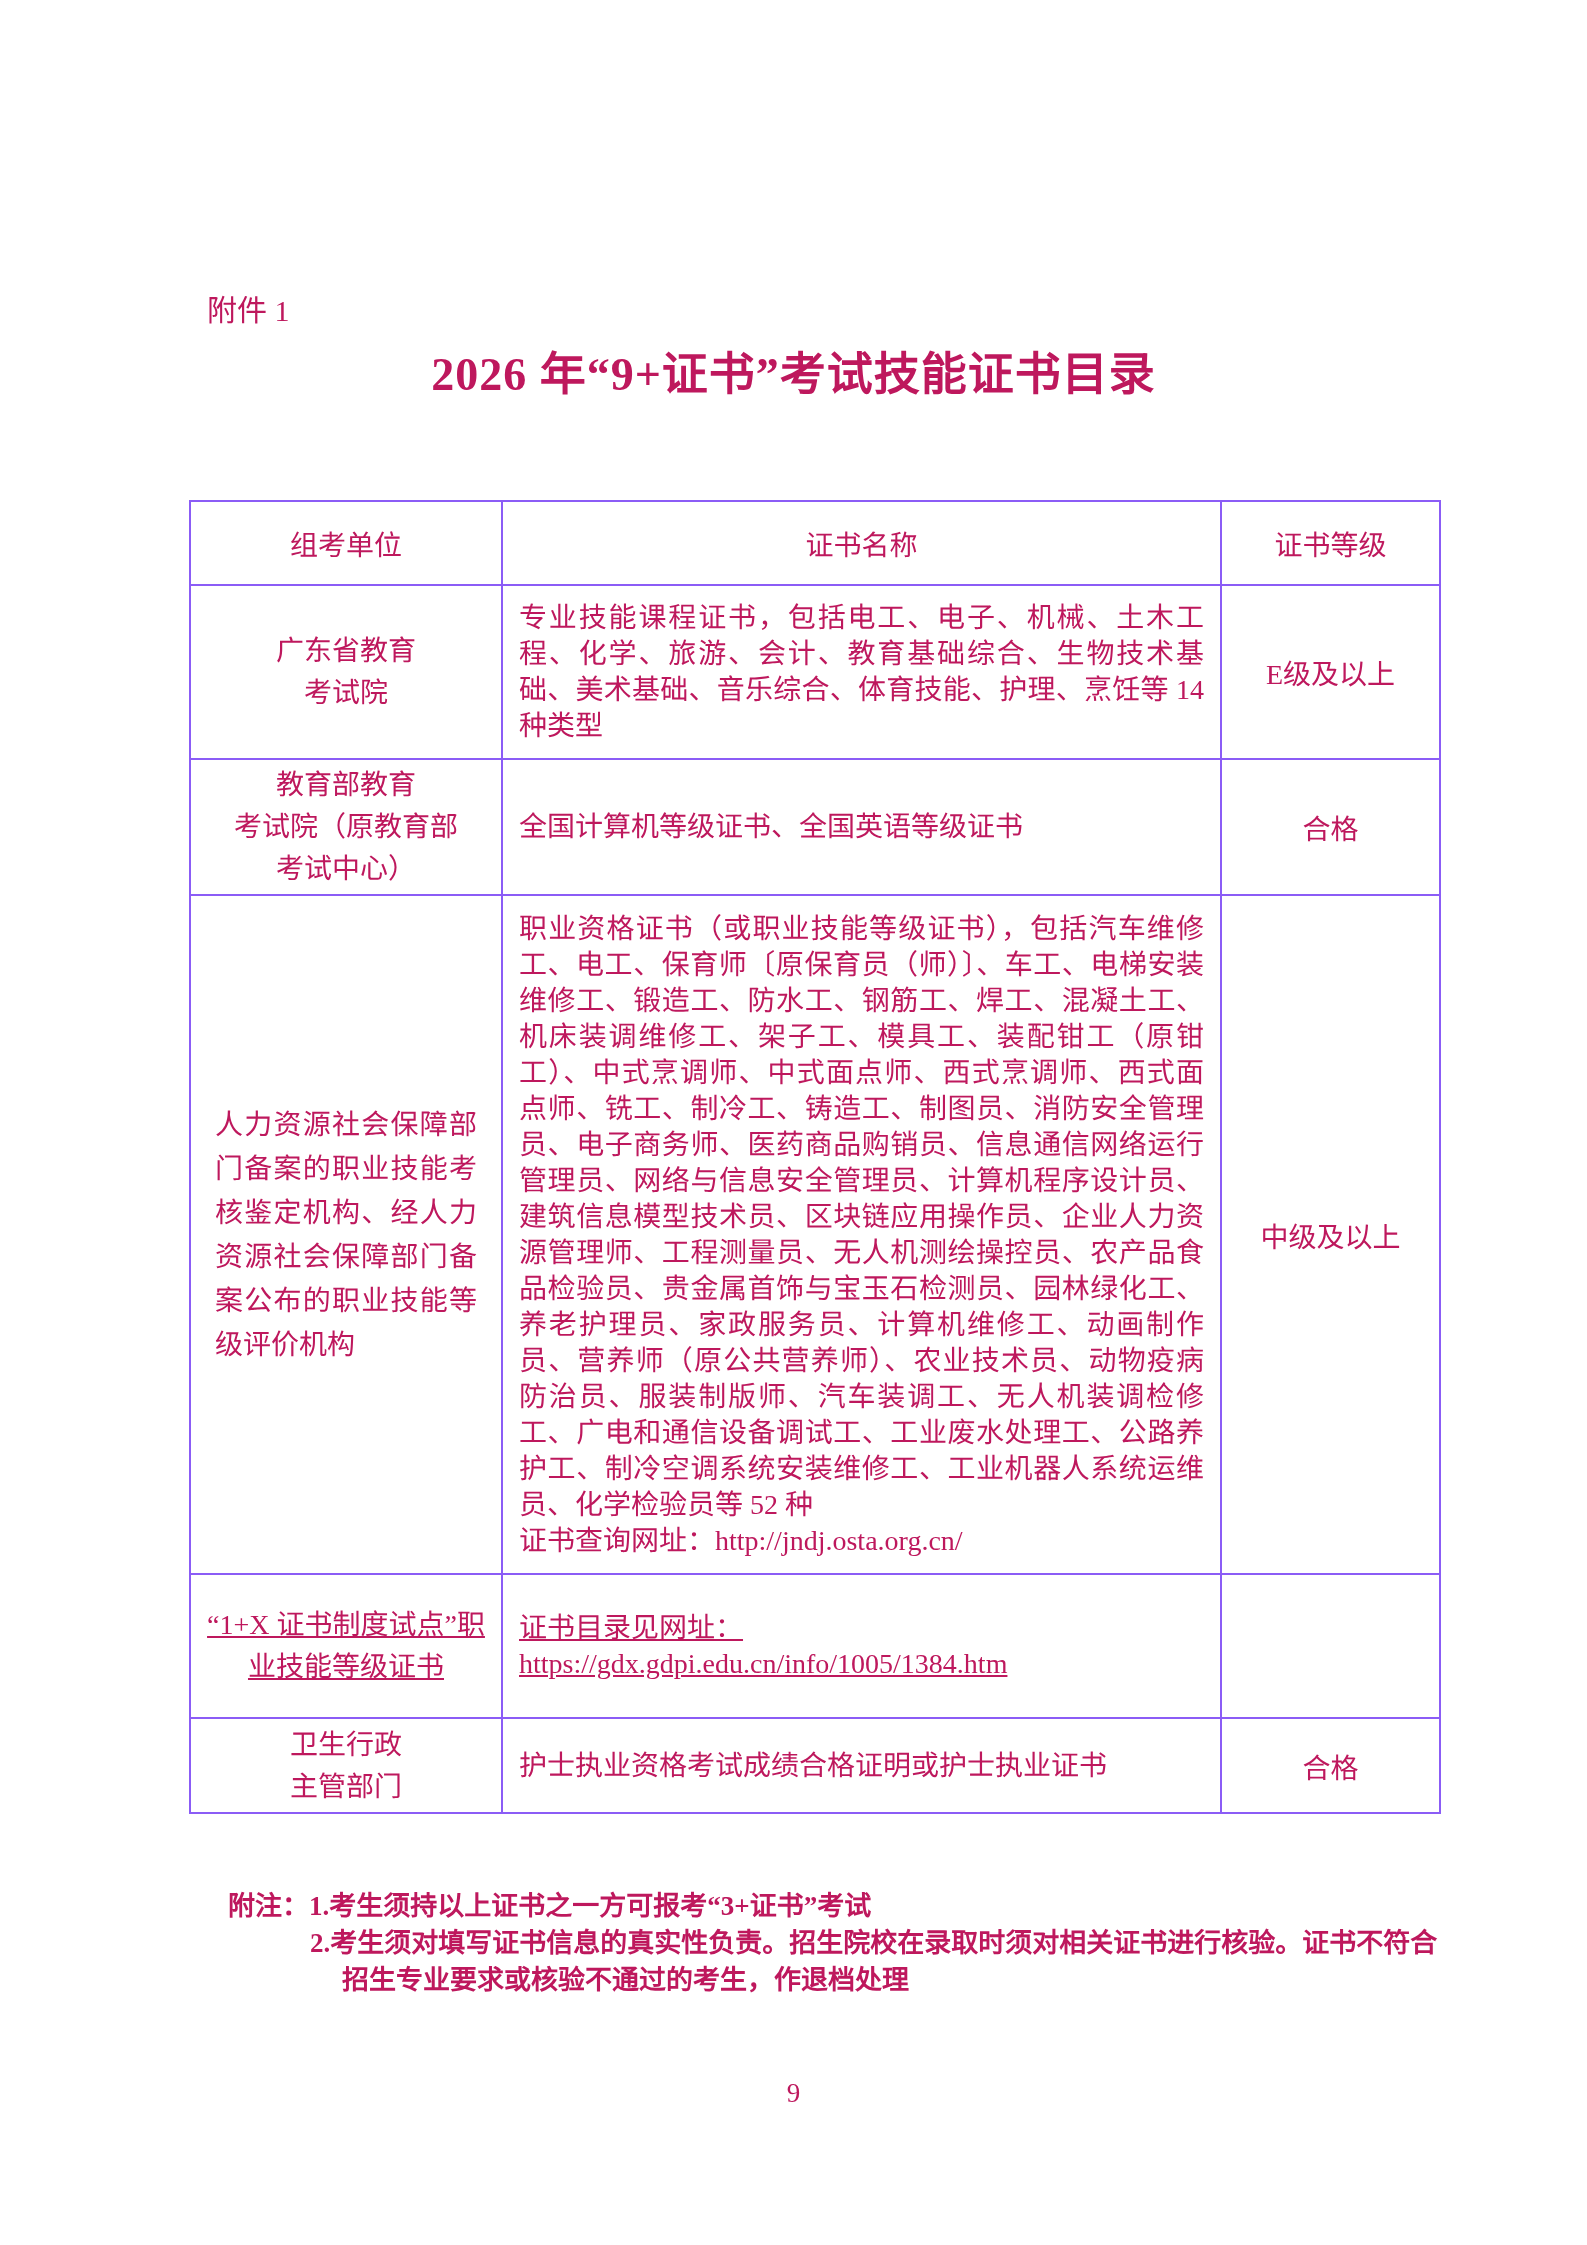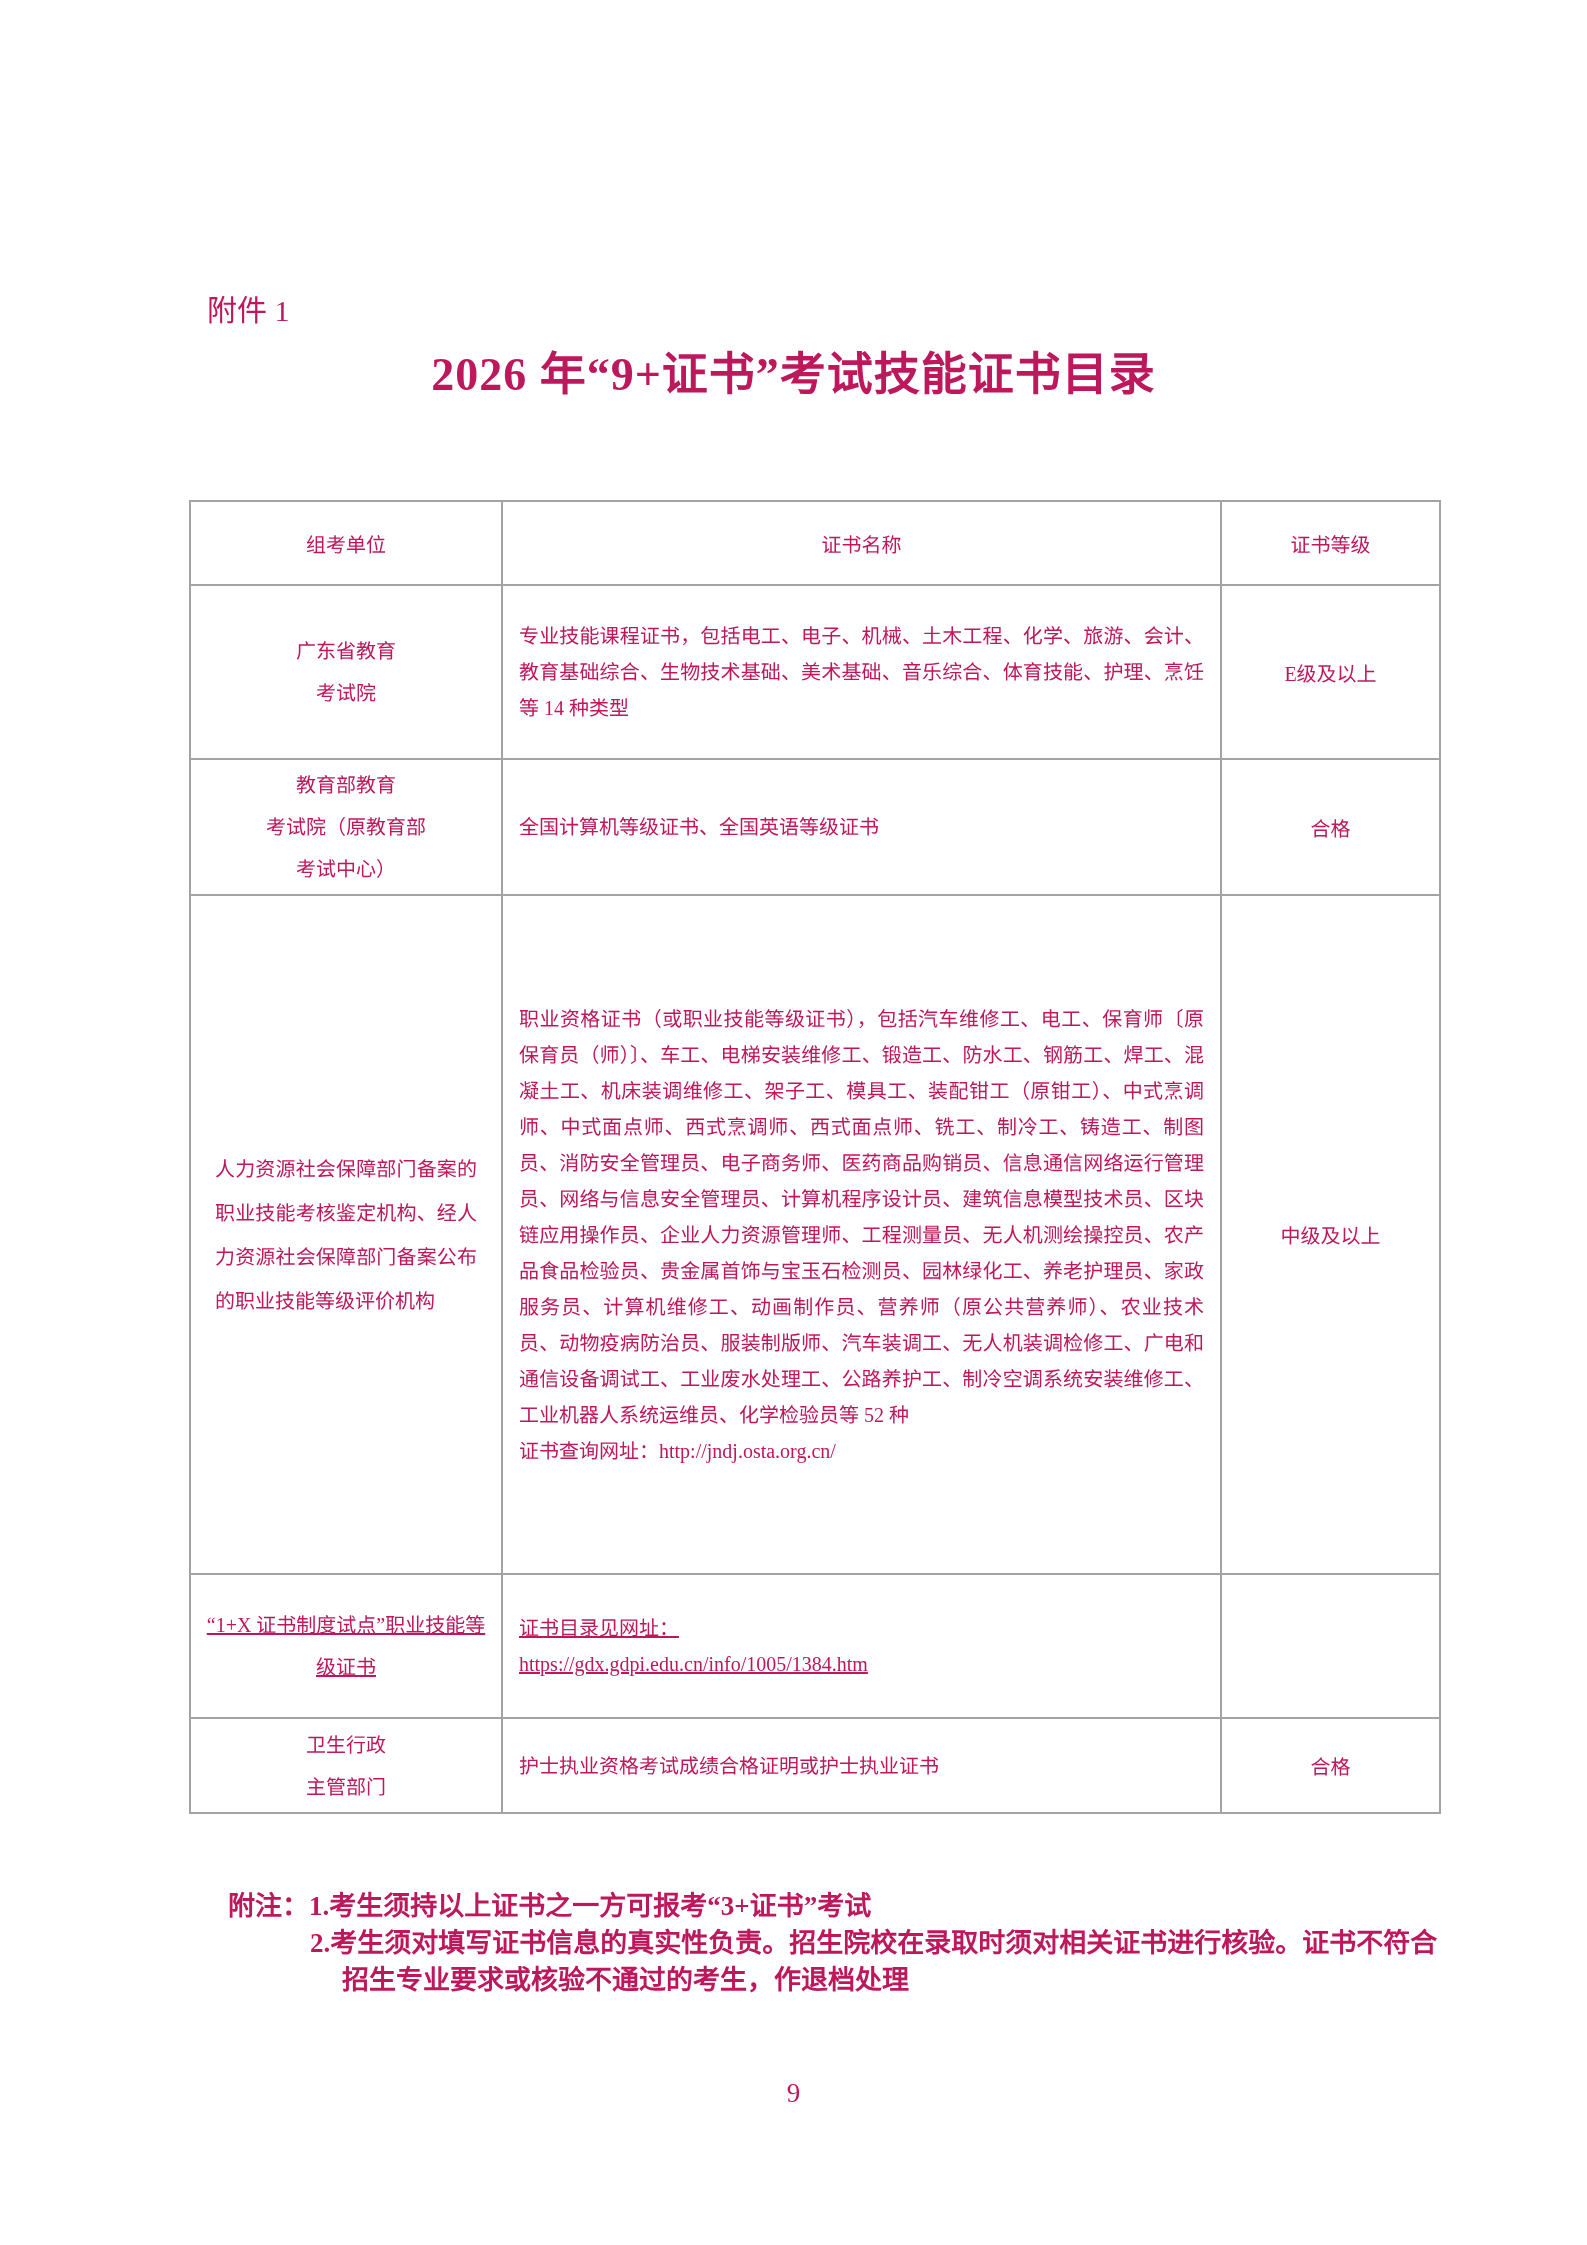--- a/index.html
+++ b/index.html
@@ -45,22 +45,22 @@
   table.cert-table {
     width: 100%;
     table-layout: fixed;
     border-collapse: collapse;
   }
   .cert-table col.c-org   { width: 312px; }
   .cert-table col.c-name  { width: 719px; }
   .cert-table col.c-grade { width: 219px; }
   .cert-table th,
   .cert-table td {
-    border: 2px solid #a3a3a3;
-    font-size: 20px;
+    border: 2px solid #8b5cf6;
+    font-size: 28px;
     overflow: hidden;
   }
   .cert-table th {
     height: 80px;
     font-weight: normal;
     font-family: "Liberation Sans", "DejaVu Sans", sans-serif;
     text-align: center;
     vertical-align: middle;
   }
   td.org-cell {

